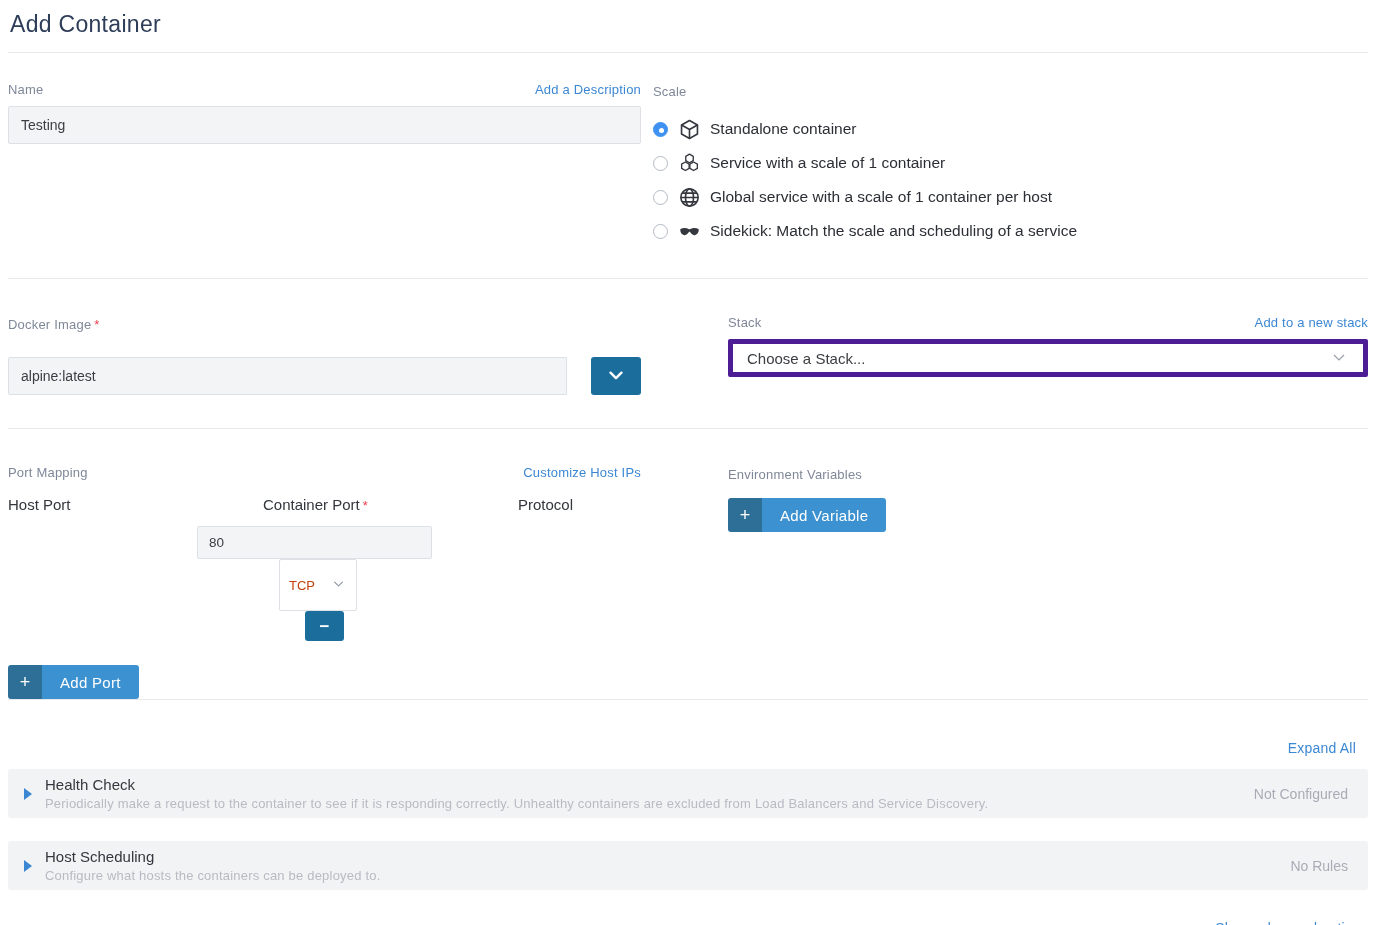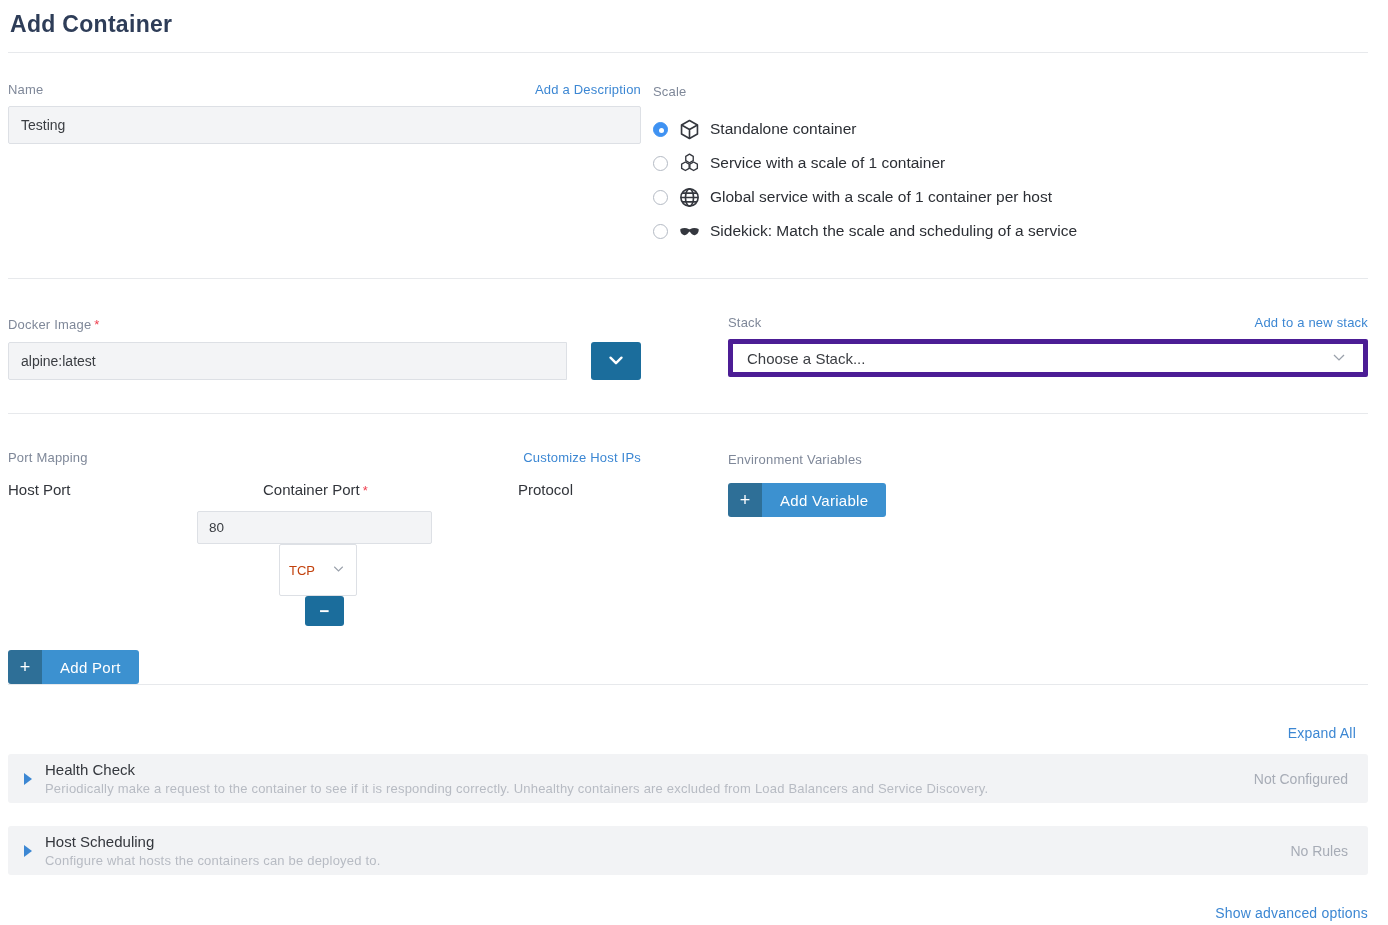--- a/index.html
+++ b/index.html
@@ -6,21 +6,21 @@
   html,body { background:#ffffff; }
   body {
     width: 1388px; height: 925px;
     font-family: "Liberation Sans", sans-serif;
     color: #35383f;
     overflow: hidden;
   }
   .page { padding: 0 20px 0 8px; }
 
   h1.page-title {
-    font-size: 23px; font-weight: 700; color: #2e3d58;
+    font-size: 23px; font-weight: 400; color: #2e3d58;
     letter-spacing: .3px;
     padding: 11px 0 14px 2px;
   }
   .divider { border: none; border-top: 1px solid #e7e9ec; }
 
   .grid2 { display: grid; grid-template-columns: 633px 640px; column-gap: 87px; }
 
   .sec-label { font-size: 13px; color: #7f8899; letter-spacing: .2px; }
   .row-between { display: flex; justify-content: space-between; align-items: baseline; }
   a.link { font-size: 13px; color: #3c87d3; text-decoration: none; cursor: pointer; letter-spacing: .2px; }
@@ -45,21 +45,21 @@
   .radio.selected::after {
     content: ""; position: absolute; left: 5px; top: 5px;
     width: 5px; height: 5px; border-radius: 50%; background: #fff;
   }
   .opt-icon { width: 23px; height: 23px; margin: 0 9px 0 10px; flex: 0 0 auto; display:flex; align-items:center; }
   .opt-icon svg { width: 23px; height: 23px; }
   .radio-label { font-size: 15.5px; color: #2b2e34; }
 
   
   .section-2 { padding: 36px 0 33px 0; }
-  .input-with-btn { display: flex; margin-top: 9px; gap: 16px; }
+  .input-with-btn { display: flex; margin-top: 24px; gap: 16px; }
   .input-with-btn .text-input { margin-top: 0; width: 579px; border-radius: 2px 0 0 2px; }
   .dd-btn {
     width: 52px; height: 38px; margin-left: 8px;
     background: #1b6d9c; border: none; border-radius: 3px;
     display: flex; align-items: center; justify-content: center; cursor: pointer;
   }
   .select-box {
     height: 38px; margin-top: 9px; background: #fff;
     border: 5px solid #4c1d95; border-radius: 2px;
     display: flex; align-items: center; justify-content: space-between;

